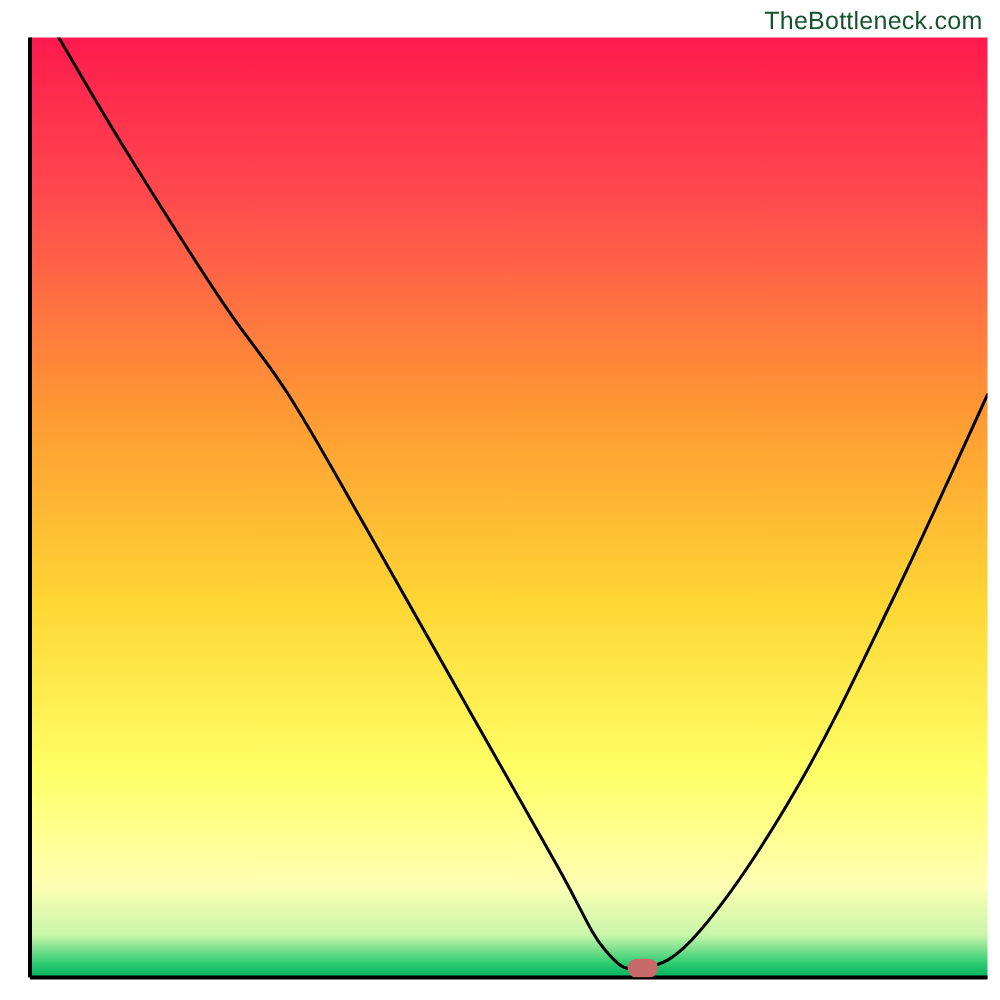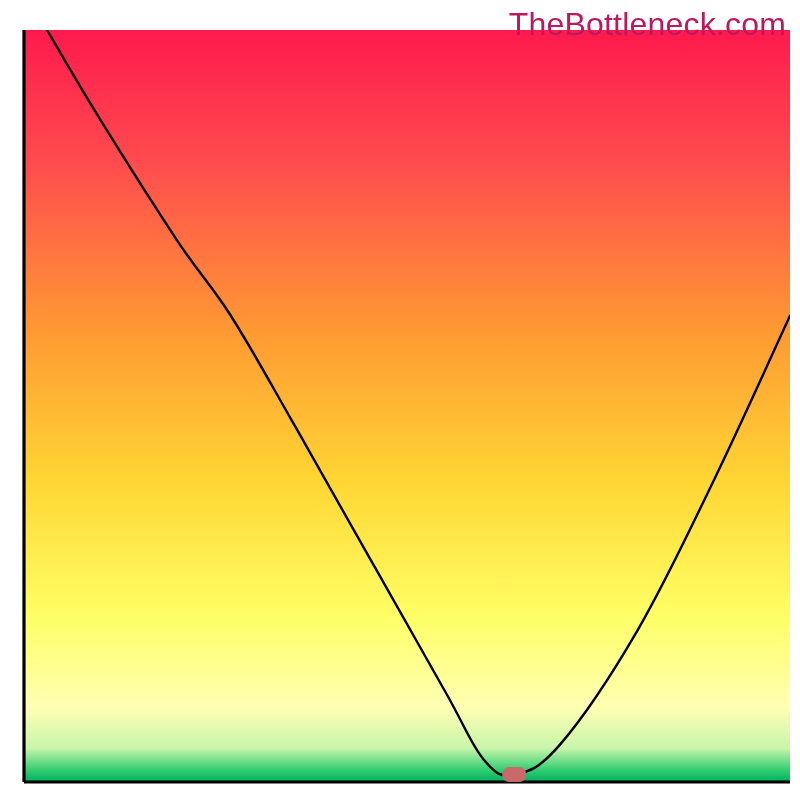--- a/index.html
+++ b/index.html
@@ -12,23 +12,23 @@
   }
   .container {
     position: relative;
     width: 800px;
     height: 800px;
   }
   .watermark {
     position: absolute;
     top: 6px;
     right: 14px;
-    font-size: 32px;
+    font-size: 20px;
     font-weight: 500;
-    color: #be185d;
+    color: #14532d;
     letter-spacing: 0.2px;
   }
   svg {
     display: block;
   }
 </style>
 </head>
 <body>
 
 <div class="container">

